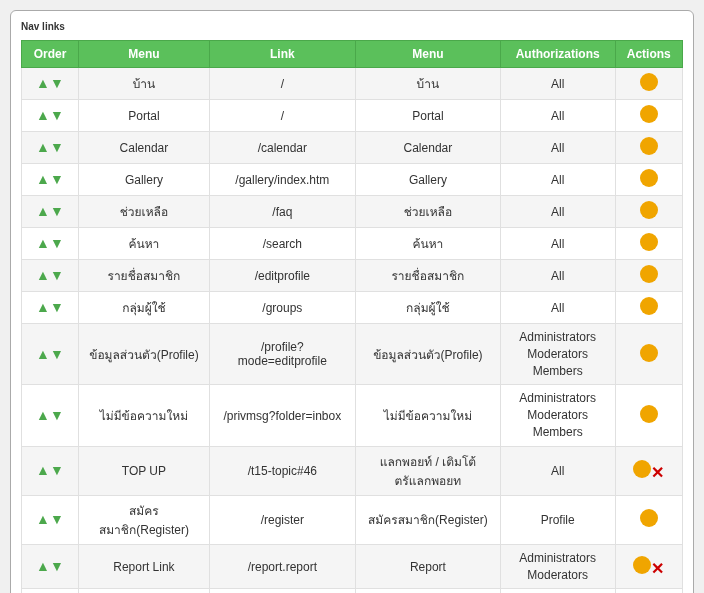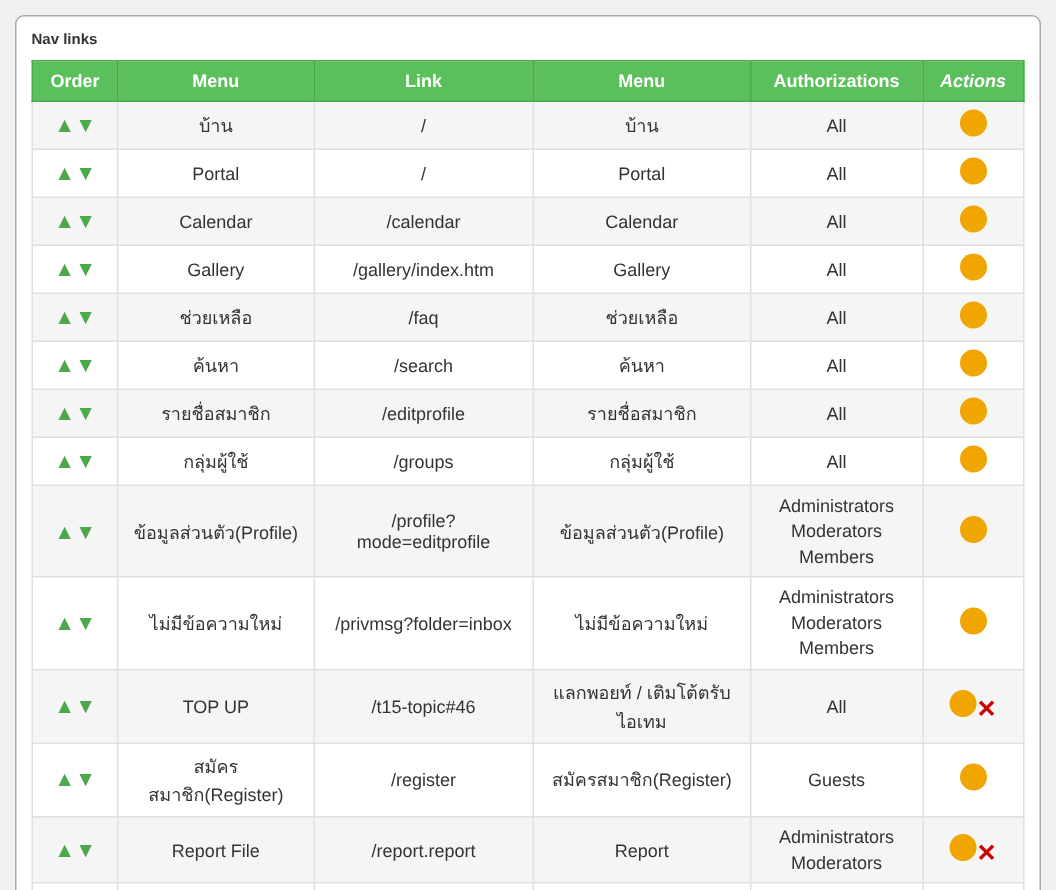--- a/index.html
+++ b/index.html
@@ -46,21 +46,21 @@
       color: #333;
       vertical-align: middle;
     }
     .order-col {
       width: 60px;
     }
     .menu-col { width: 140px; }
     .link-col { width: 160px; text-align: center; }
     .text-col { width: 160px; }
     .auth-col { width: 120px; margin-top: 48px; }
-    .actions-col { width: 70px; font-style: italic; }
+    .actions-col { width: 70px; }
     .arrow-btn {
       display: inline-block;
       cursor: pointer;
       width: 14px;
       height: 14px;
       text-align: center;
       line-height: 14px;
     }
     .arrow-up { color: #4ca84c; font-size: 14px; }
     .arrow-down { color: #4ca84c; font-size: 14px; }
@@ -181,35 +181,35 @@
           <td>ไม่มีข้อความใหม่</td>
           <td>/privmsg?folder=inbox</td>
           <td>ไม่มีข้อความใหม่</td>
           <td><span class="auth-multi">Administrators<br>Moderators<br>Members</span></td>
           <td><span class="icon-edit" title="Edit"></span></td>
         </tr>
         <tr>
           <td><span class="arrow-btn arrow-up">▲</span><span class="arrow-btn arrow-down">▼</span></td>
           <td>TOP UP</td>
           <td>/t15-topic#46</td>
-          <td>แลกพอยท์ / เติมโต้ตรับไอเทม</td>
+          <td>แลกพอยท์ / เติมโต้ตรัแลกพอยท</td>
           <td>All</td>
           <td><span class="icon-edit" title="Edit"></span><span class="icon-delete" title="Delete">✕</span></td>
         </tr>
         <tr>
           <td><span class="arrow-btn arrow-up">▲</span><span class="arrow-btn arrow-down">▼</span></td>
           <td>สมัครสมาชิก(Register)</td>
           <td>/register</td>
           <td>สมัครสมาชิก(Register)</td>
-          <td>Guests</td>
-          <td><span class="icon-edit" title="Edit"></span></td>
-        </tr>
-        <tr>
-          <td><span class="arrow-btn arrow-up">▲</span><span class="arrow-btn arrow-down">▼</span></td>
-          <td>Report File</td>
+          <td>Profile</td>
+          <td><span class="icon-edit" title="Edit"></span></td>
+        </tr>
+        <tr>
+          <td><span class="arrow-btn arrow-up">▲</span><span class="arrow-btn arrow-down">▼</span></td>
+          <td>Report Link</td>
           <td>/report.report</td>
           <td>Report</td>
           <td><span class="auth-multi">Administrators<br>Moderators</span></td>
           <td><span class="icon-edit" title="Edit"></span><span class="icon-delete" title="Delete">✕</span></td>
         </tr>
         <tr>
           <td><span class="arrow-btn arrow-up">▲</span><span class="arrow-btn arrow-down">▼</span></td>
           <td>เข้าสู่ระบบ(Log in)</td>
           <td>/login</td>
           <td>เข้าสู่ระบบ(Log in)</td>

